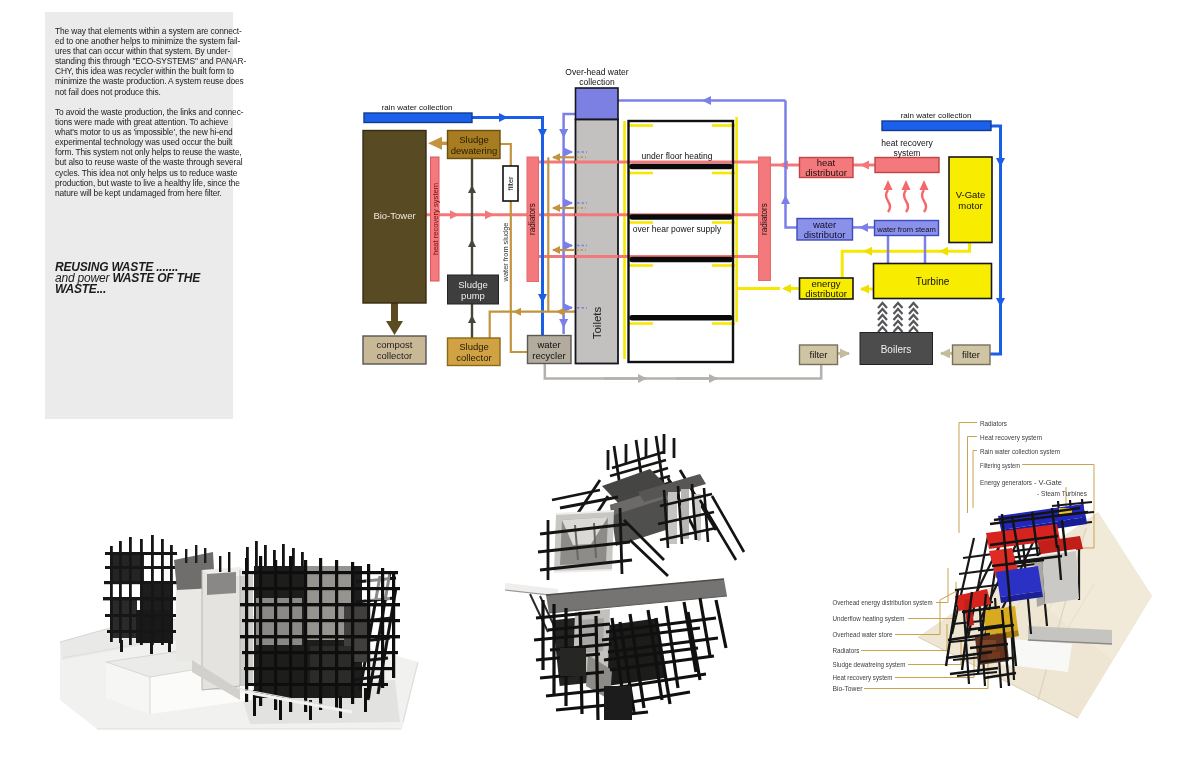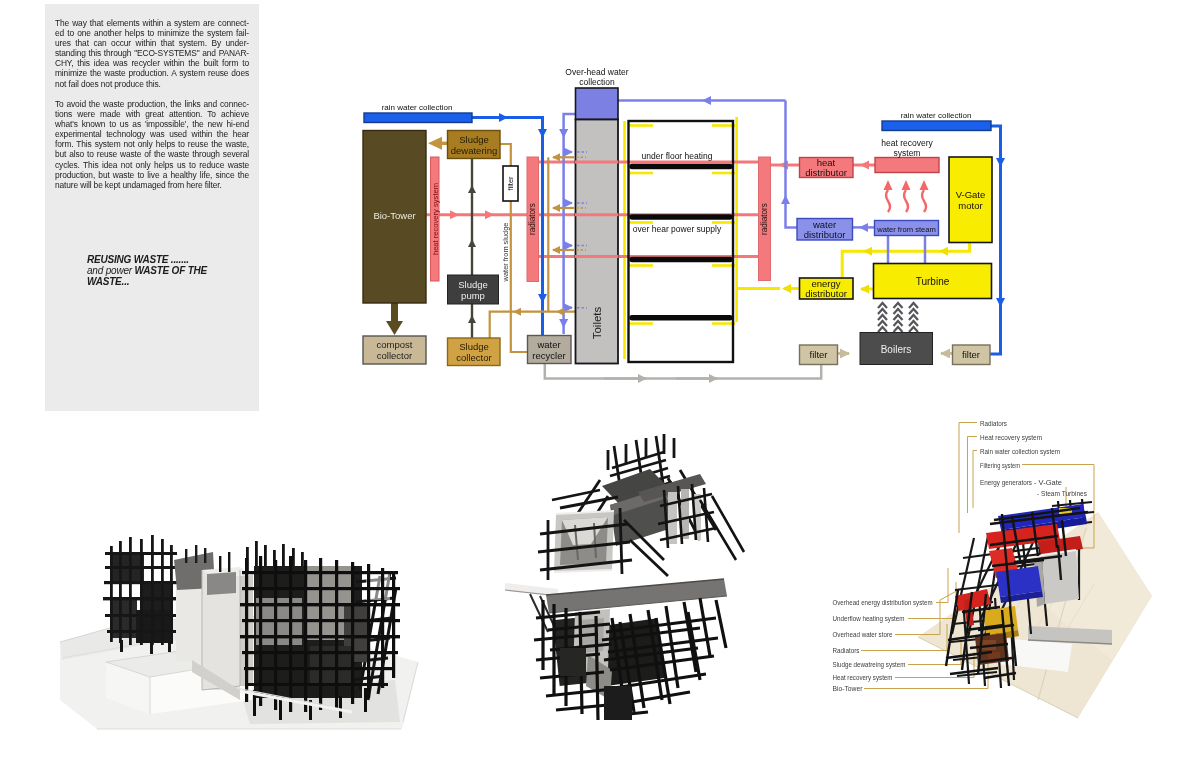--- a/index.html
+++ b/index.html
@@ -1,40 +1,40 @@
 <!DOCTYPE html>
 <html><head><meta charset="utf-8">
 <style>
 html,body{margin:0;padding:0;background:#fff;}
 #page{position:relative;width:1200px;height:772px;font-family:"Liberation Sans",sans-serif;overflow:hidden;background:#fff;}
-#textbox{position:absolute;left:45px;top:4px;width:214px;height:407px;background:#ebebeb;}
+#textbox{position:absolute;left:45px;top:12px;width:188px;height:407px;background:#ebebeb;}
 #textbox .inner{margin:14px 10px 0 10px;font-size:8.4px;letter-spacing:-0.12px;line-height:10.1px;color:#1c1c1c;}
 #textbox .para{margin:0 0 10.3px 0;}
 .jl{text-align:justify;text-align-last:justify;white-space:nowrap;}
-#textbox .bold{font-style:italic;font-weight:bold;font-size:10px;letter-spacing:-0.2px;line-height:11px;margin-top:64px;margin-left:32px;}
+#textbox .bold{font-style:italic;font-weight:bold;font-size:12px;letter-spacing:-0.2px;line-height:11px;margin-top:64px;}
 svg{position:absolute;}
 </style></head>
 <body>
 <div id="page">
 <div id="textbox">
       <div class="inner">
 <div class="para">
 <div class="jl">The way that elements within a system are connect-</div>
 <div class="jl">ed to one another helps to minimize the system fail-</div>
 <div class="jl">ures that can occur within that system. By under-</div>
 <div class="jl">standing this through "ECO-SYSTEMS" and PANAR-</div>
 <div class="jl">CHY, this idea was recycler within the built form to</div>
 <div class="jl">minimize the waste production. A system reuse does</div>
 <div>not fail does not produce this.</div>
 </div>
 <div class="para">
 <div class="jl">To avoid the waste production, the links and connec-</div>
 <div class="jl">tions were made with great attention. To achieve</div>
-<div class="jl">what's known to us as 'impossible', the new hi-end</div>
-<div class="jl">experimental technology was used within the hear</div>
+<div class="jl">what's motor to us as 'impossible', the new hi-end</div>
+<div class="jl">experimental technology was used occur the built</div>
 <div class="jl">form. This system not only helps to reuse the waste,</div>
 <div class="jl">but also to reuse waste of the waste through several</div>
 <div class="jl">cycles. This idea not only helps us to reduce waste</div>
 <div class="jl">production, but waste to live a healthy life, since the</div>
 <div>nature will be kept undamaged from here filter.</div>
 </div>
 <div class="bold">REUSING WASTE .......<br><span style="font-weight:normal">and power </span>WASTE OF THE WASTE...</div>
 </div>
     </div>
 

